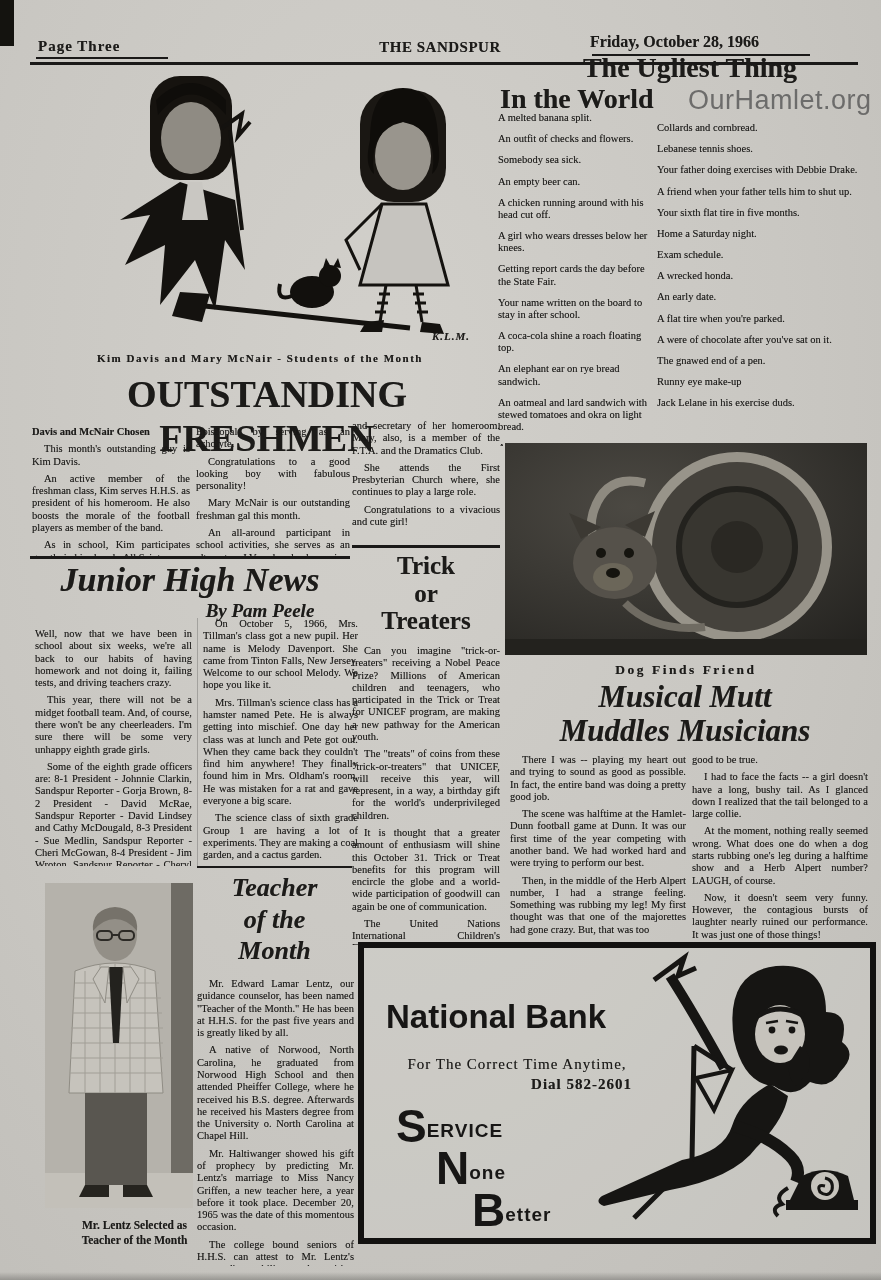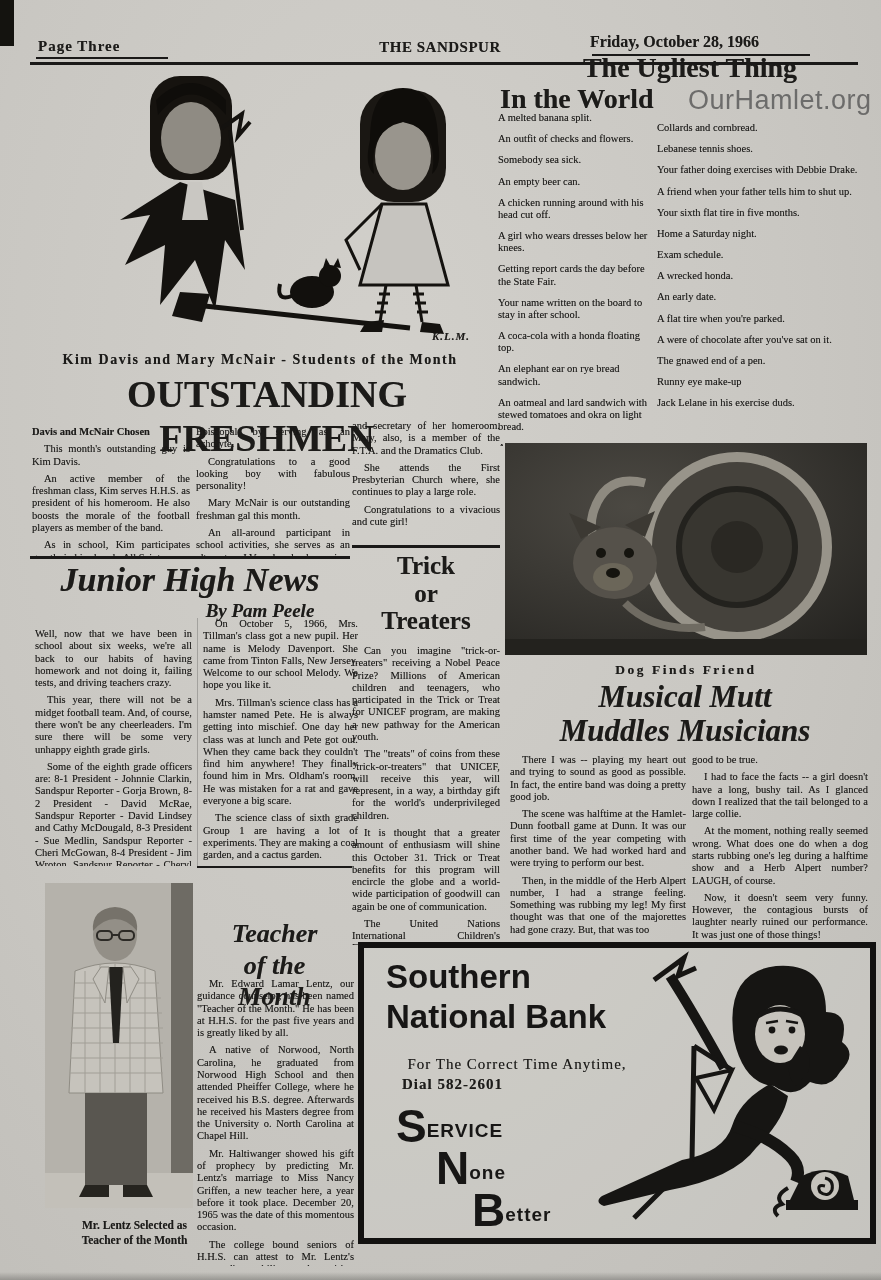--- a/index.html
+++ b/index.html
@@ -9,21 +9,21 @@
     font-family:"Liberation Serif", serif;color:#1f1e1c;padding-left:21px;}
   .abs{position:absolute;}
   .ink{color:#1c1b19;text-shadow:0 0 .4px rgba(20,20,20,.45);}
   .rule{position:absolute;background:#1a1918;}
   .col{position:absolute;font-size:10.5px;line-height:1.17;text-align:justify;overflow:hidden;}
   .col p{margin:0 0 5px;text-indent:12px;}
   .col p.noindent{text-indent:0;}
   .list-col{position:absolute;font-size:10.5px;line-height:1.16;overflow:hidden;}
   .list-col p{margin:0 0 9px;text-indent:0;}
   .headline-serif{font-weight:bold;font-family:"Liberation Serif", serif;}
-  .caption{font-weight:bold;letter-spacing:1.5px;font-size:14px;text-align:center;}
+  .caption{font-weight:bold;letter-spacing:1.5px;font-size:11px;text-align:center;}
   .subhead{font-weight:bold;text-indent:0;}
   .edge-right{position:absolute;top:0;right:0;width:12px;height:1280px;
     background:linear-gradient(to right, rgba(0,0,0,0), rgba(20,20,18,.55));}
   .edge-bottom{position:absolute;left:0;bottom:0;width:881px;height:8px;
     background:linear-gradient(to bottom, rgba(0,0,0,0), rgba(20,20,18,.25));}
   .corner-mark{position:absolute;left:0;top:0;width:14px;height:46px;background:#14130f;}
   .watermark{font-family:"Liberation Sans", sans-serif;font-size:27px;color:rgba(85,85,85,.8);
     letter-spacing:.5px;z-index:30;}
   .adbox{position:absolute;left:358px;top:942px;width:506px;height:290px;
     border:6px solid #121110;background:rgba(210,208,203,.35);}
@@ -55,21 +55,21 @@
 
   <div class="list-col ink" style="left:498px;top:112px;width:152px;height:334px;">
     <p>A melted banana split.</p>
     <p>An outfit of checks and flowers.</p>
     <p>Somebody sea sick.</p>
     <p>An empty beer can.</p>
     <p>A chicken running around with his head cut off.</p>
     <p>A girl who wears dresses below her knees.</p>
     <p>Getting report cards the day before the State Fair.</p>
     <p>Your name written on the board to stay in after school.</p>
-    <p>A coca-cola with a honda floating top.</p>
+    <p>A coca-cola shine a roach floating top.</p>
     <p>An elephant ear on rye bread sandwich.</p>
     <p>An oatmeal and lard sandwich with stewed tomatoes and okra on light bread.</p>
     <p>A girl with whiskers.</p>
   </div>
   <div class="list-col ink" style="left:657px;top:122px;width:205px;height:326px;">
     <p>Collards and cornbread.</p>
     <p>Lebanese tennis shoes.</p>
     <p>Your father doing exercises with Debbie Drake.</p>
     <p>A friend when your father tells him to shut up.</p>
     <p>Your sixth flat tire in five months.</p>
@@ -252,37 +252,36 @@
       <path d="M40 302 L64 302 L64 314 L34 314 Z" fill="#26241f"></path>
       <path d="M78 302 L102 302 L108 314 L78 314 Z" fill="#26241f"></path>
     </svg>
   </div>
   <div class="abs ink" style="left:52px;top:1218px;width:165px;font-size:11.5px;font-weight:bold;line-height:1.3;text-align:center;">
     <div>Mr. Lentz Selected as</div>
     <div>Teacher of the Month</div>
   </div>
 
   <div class="rule" style="left:197px;top:866px;width:155px;height:2px;"></div>
-  <div class="abs ink headline-serif" style="left:197px;top:918px;width:155px;text-align:center;font-size:26px;font-style:italic;line-height:1.22;">
+  <div class="abs ink headline-serif" style="left:197px;top:872px;width:155px;text-align:center;font-size:26px;font-style:italic;line-height:1.22;">
     <div>Teacher</div>
     <div>of the</div>
     <div>Month</div>
   </div>
   <div class="col ink" style="left:197px;top:978px;width:157px;height:288px;">
     <p>Mr. Edward Lamar Lentz, our guidance counselor, has been named "Teacher of the Month." He has been at H.H.S. for the past five years and is greatly liked by all.</p>
     <p>A native of Norwood, North Carolina, he graduated from Norwood High School and then attended Pheiffer College, where he received his B.S. degree. Afterwards he received his Masters degree from the University o. North Carolina at Chapel Hill.</p>
     <p>Mr. Haltiwanger showed his gift of prophecy by predicting Mr. Lentz's marriage to Miss Nancy Griffen, a new teacher here, a year before it took place. December 20, 1965 was the date of this momentous occasion.</p>
     <p>The college bound seniors of H.H.S. can attest to Mr. Lentz's outstanding ability and untiring energy in guiding them in their college plans. Thank you, Mr. Lentz, from the seniors of the past, present, and the future,</p>
   </div>
 
   <div class="adbox">
-    <div class="abs adtitle" style="left:22px;top:10px;">Southern</div>
     <div class="abs adtitle" style="left:22px;top:50px;">National Bank</div>
     <div class="abs ink" style="left:38px;top:108px;width:230px;text-align:center;font-size:15px;letter-spacing:1px;">For The Correct Time Anytime,</div>
-    <div class="abs ink" style="left:38px;top:128px;width:230px;text-align:left;font-size:15px;font-weight:bold;letter-spacing:1px;">Dial 582-2601</div>
+    <div class="abs ink" style="left:38px;top:128px;width:230px;text-align:right;font-size:15px;font-weight:bold;letter-spacing:1px;">Dial 582-2601</div>
 
     <div class="abs service-line" style="left:32px;top:158px;">
       <span class="big">S</span>
       <span class="rest">ERVICE</span>
     </div>
     <div class="abs service-line" style="left:72px;top:200px;">
       <span class="big">N</span>
       <span class="rest">one</span>
     </div>
     <div class="abs service-line" style="left:108px;top:242px;">

